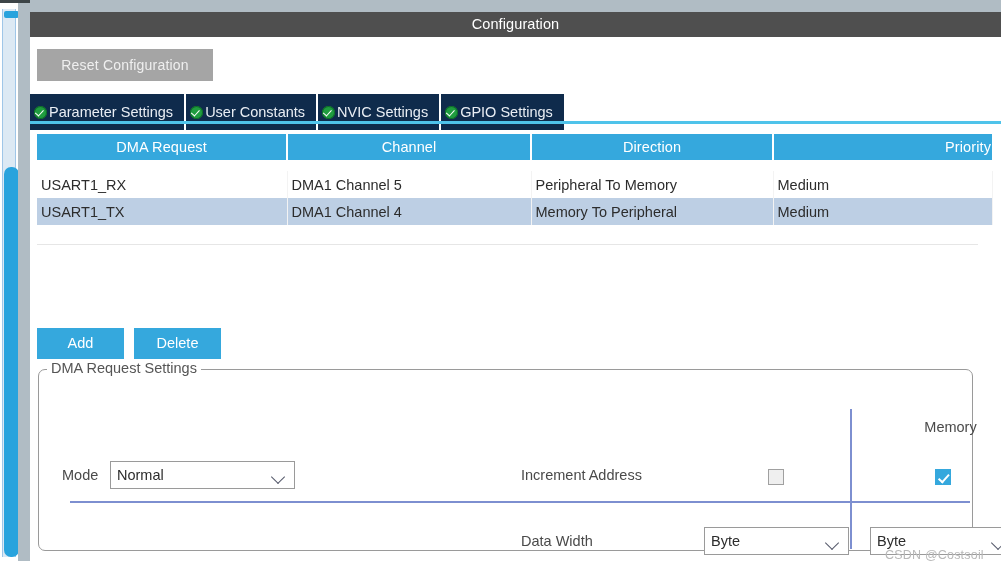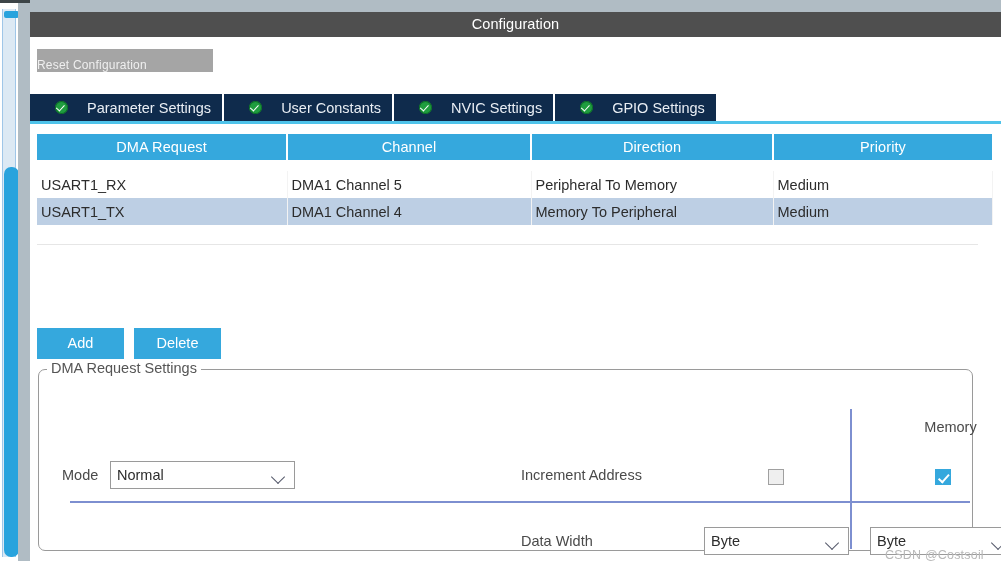--- a/index.html
+++ b/index.html
@@ -96,47 +96,47 @@
     color: #ffffff;
     font-size: 14.5px;
     line-height: 25px;
     text-align: center;
     letter-spacing: 0.1px;
   }
 
   .reset-btn {
     position: absolute;
     left: 7px; top: 37px;
-    width: 176px; height: 23px;
+    width: 176px; height: 32px;
     background: #a5a5a5;
     color: #efefef;
     border: none;
-    font-size: 12px;
+    font-size: 14px;
     font-family: "Liberation Sans", sans-serif;
     letter-spacing: 0.2px;
-    text-align: left;
+    text-align: center;
     line-height: 32px;
     cursor: default;
   }
 
   
   .tabstrip {
     position: absolute;
     left: 0px; top: 82px;
     width: 971px;
     height: 29px;
     display: flex;
     align-items: flex-start;
   }
   .tab {
-    height: 27px;
+    height: 36px;
     display: flex;
     align-items: center;
-    gap: 19px;
-    padding: 0 11px 0 25px;
+    gap: 2px;
+    padding: 0 11px 0 4px;
     background: #0f2b4c;
     color: #e9eef4;
     font-size: 14.5px;
     box-sizing: border-box;
     border-right: 2px solid #ffffff;
     white-space: nowrap;
     cursor: pointer;
   }
   .tab.active {
     background: #4fc3ea;
@@ -410,21 +410,21 @@
       </div>
     <div class="tab-underline"></div>
 
     <div class="table-wrap">
       <table class="dma-table">
         <thead>
           <tr id="thead-row">
               <th style="width: 247px;">DMA Request</th>
               <th style="width: 240px;">Channel</th>
               <th style="width: 238px;">Direction</th>
-              <th style="width: 216px;">Priority</th>
+              <th style="width: 216px; text-align: right;">Priority</th>
             </tr>
         </thead>
         <tbody id="tbody">
             <tr class="spacer">
               <td></td>
               <td></td>
               <td></td>
               <td></td>
             </tr>
             <tr class="row-odd">

